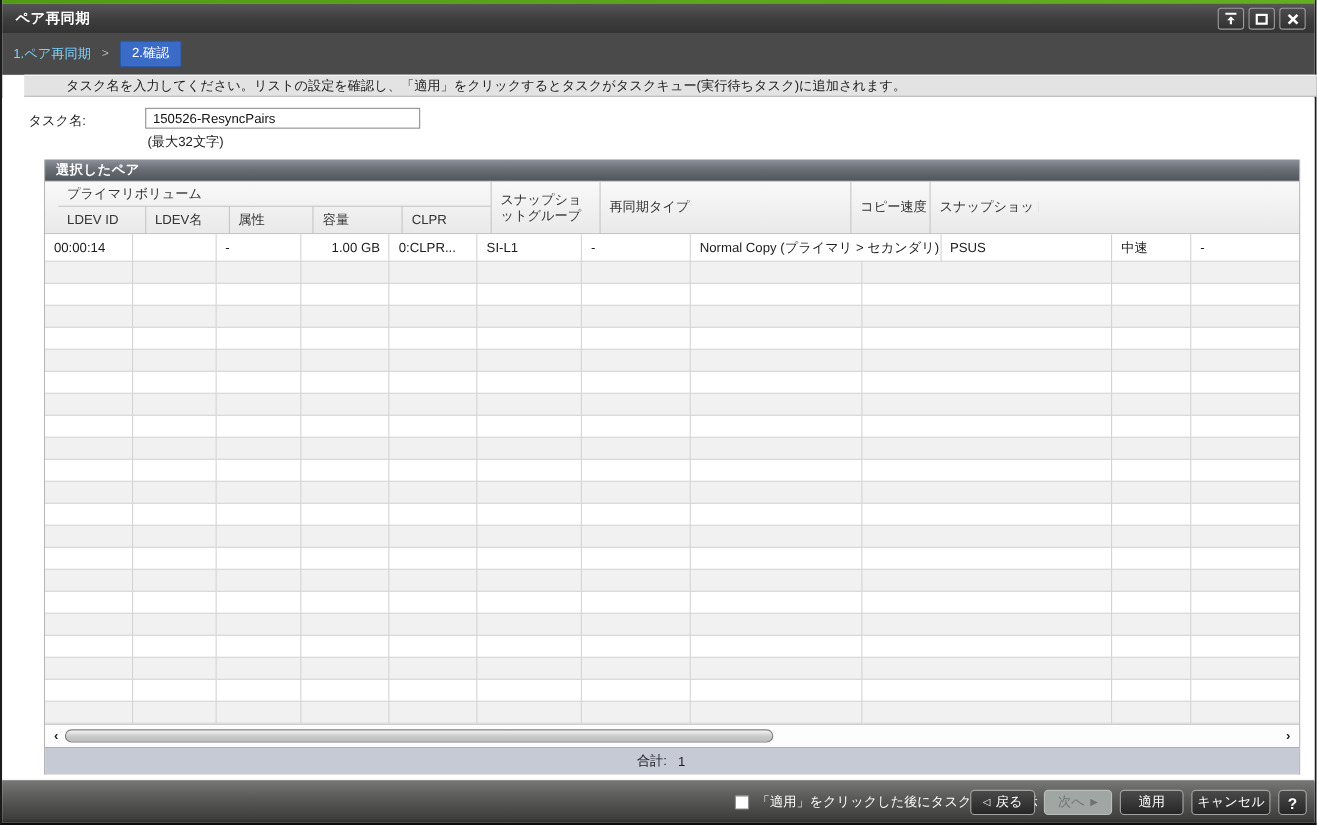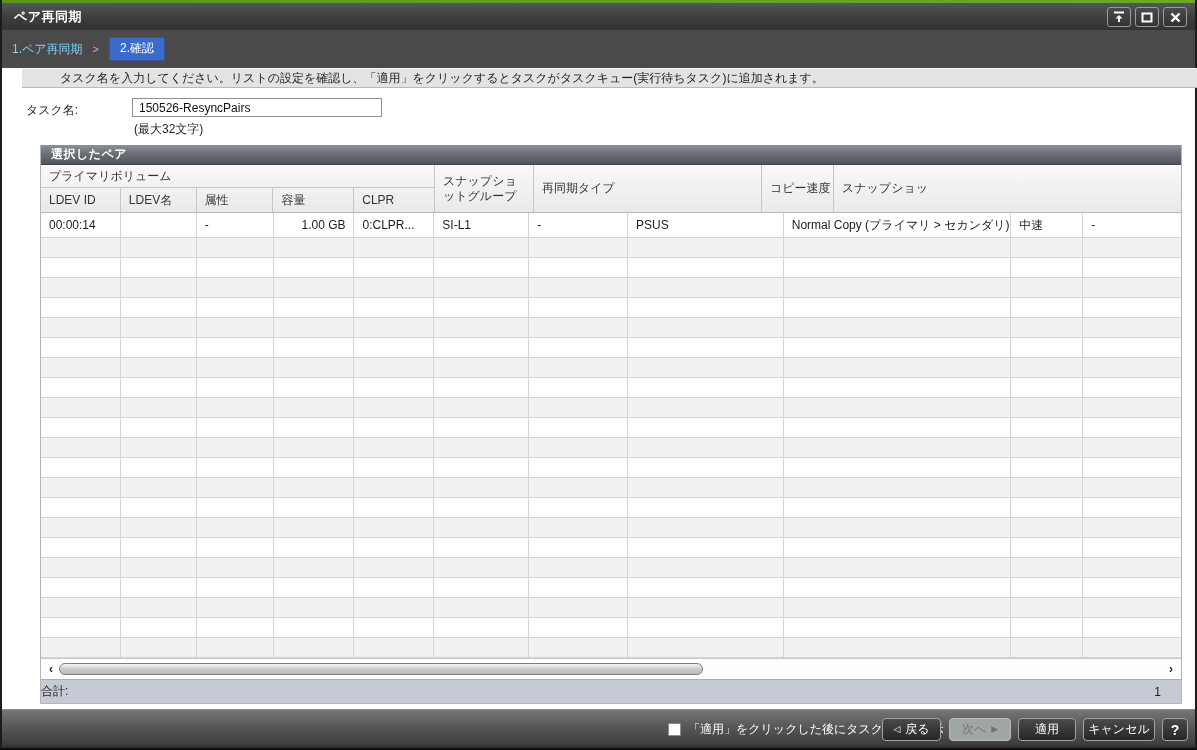--- a/index.html
+++ b/index.html
@@ -42,21 +42,21 @@
   .task-input { position:absolute; left:130px; top:9px; width:250px; height:19px;
     border:1px solid #8f8f8f; background:#fff; font-family:inherit; font-size:12px; padding:0 6px; color:#111; }
   .task-hint { position:absolute; left:132px; top:32px; color:#1d1d1d; }
 
   
   #pairs-table { position:absolute; left:38px; top:56px; width:1142px; border:1px solid #b5b5b5; border-top:none; }
   .tbl-caption { height:20px; background:linear-gradient(180deg,#8d929a,#6b7077 45%,#51565c);
     color:#fff; font-weight:bold; display:flex; align-items:center; padding-left:10px; letter-spacing:.5px;
     border-bottom:1px solid #3f444a; }
   .hdr { display:flex; height:47px; background:linear-gradient(180deg,#f9f9f9,#e9e9e9); color:#333; }
-  .hdr-group { width:394px; display:flex; flex-direction:column; border-right:1px solid #c6c6c6; }
+  .hdr-group { width:394px; display:flex; flex-direction:column; border-right:1px solid #c6c6c6;margin-left:12px; }
   .hdr-group-top { height:23px; display:flex; align-items:center; padding-left:8px; border-bottom:1px solid #c6c6c6; }
   .hdr-group-bottom { flex:1; display:flex; }
   .hcell { display:flex; align-items:center; padding:0 8px; border-right:1px solid #c6c6c6; overflow:hidden; white-space:nowrap; }
   .hdr-group-bottom .hcell:last-child { border-right:none; }
   .hcell.wrap { white-space:normal; line-height:1.25; }
   .hcell.last { border-right:none; }
 
   .w0{width:80px;} .w1{width:76px;} .w2{width:77px;} .w3{width:81px;} .w4{width:80px;}
   .w5{width:95px;} .w6{width:99px;} .w7{width:156px;} .w8{width:228px;} .w9{width:72px;} .w10{width:98px;}
 
@@ -71,21 +71,21 @@
 
   
   .hscroll { height:21px; background:#fdfdfd; border-top:1px solid #c9c9c9; position:relative; }
   .hs-arrow { position:absolute; top:3px; width:12px; height:14px; color:#222; font-weight:bold;
     display:flex; align-items:center; justify-content:center; cursor:pointer; font-size:12px; }
   .hs-left { left:4px; } .hs-right { right:4px; }
   .hs-thumb { position:absolute; left:18px; top:4px; width:644px; height:12px; border:1px solid #7e7e7e; border-radius:7px;
     background:linear-gradient(180deg,#f5f5f5,#c9c9c9 55%,#bdbdbd); cursor:pointer; }
 
   
-  .total-bar { height:24px; background:#c5cad5; border-top:1px solid #a7adba; display:flex; align-items:center; justify-content:space-between; padding-right:20px; color:#1d1d1d; }
+  .total-bar { height:24px; background:#c5cad5; border-top:1px solid #a7adba; display:flex; align-items:center; justify-content:center; padding-right:20px; color:#1d1d1d; }
   .total-bar .tv { margin-left:10px; }
 
   
   #footer { position:absolute; left:0; bottom:0; width:100%; height:39px;
     background:linear-gradient(180deg,#767674,#5a5a58 40%,#3e3e3c 90%,#2c2c2a);
     border-top:1px solid #8f8f8f; display:flex; align-items:center; }
   .chk-wrap { position:absolute; left:666px; display:flex; align-items:center; gap:7px; cursor:pointer; }
   .checkbox { width:13px; height:13px; background:#fff; border:1px solid #8a8a8a; border-radius:1px; }
   .chk-label { color:#fff; }
   .btn { position:absolute; height:23px; border:1px solid #a2a2a2; border-radius:4px; color:#fff;
@@ -172,22 +172,22 @@
 
       <div id="table-body">
           <div class="trow data">
             <div class="tcell w0">00:00:14</div>
             <div class="tcell w1"></div>
             <div class="tcell w2">-</div>
             <div class="tcell w3 right">1.00 GB</div>
             <div class="tcell w4">0:CLPR...</div>
             <div class="tcell w5">SI-L1</div>
             <div class="tcell w6">-</div>
+            <div class="tcell w8">Normal Copy (プライマリ &gt; セカンダリ)</div>
             <div class="tcell w7">PSUS</div>
-            <div class="tcell w8">Normal Copy (プライマリ &gt; セカンダリ)</div>
             <div class="tcell w9">中速</div>
             <div class="tcell w10">-</div>
           </div>
           <div class="trow odd">
             <div class="tcell w0"></div>
             <div class="tcell w1"></div>
             <div class="tcell w2"></div>
             <div class="tcell w3 right"></div>
             <div class="tcell w4"></div>
             <div class="tcell w5"></div>

